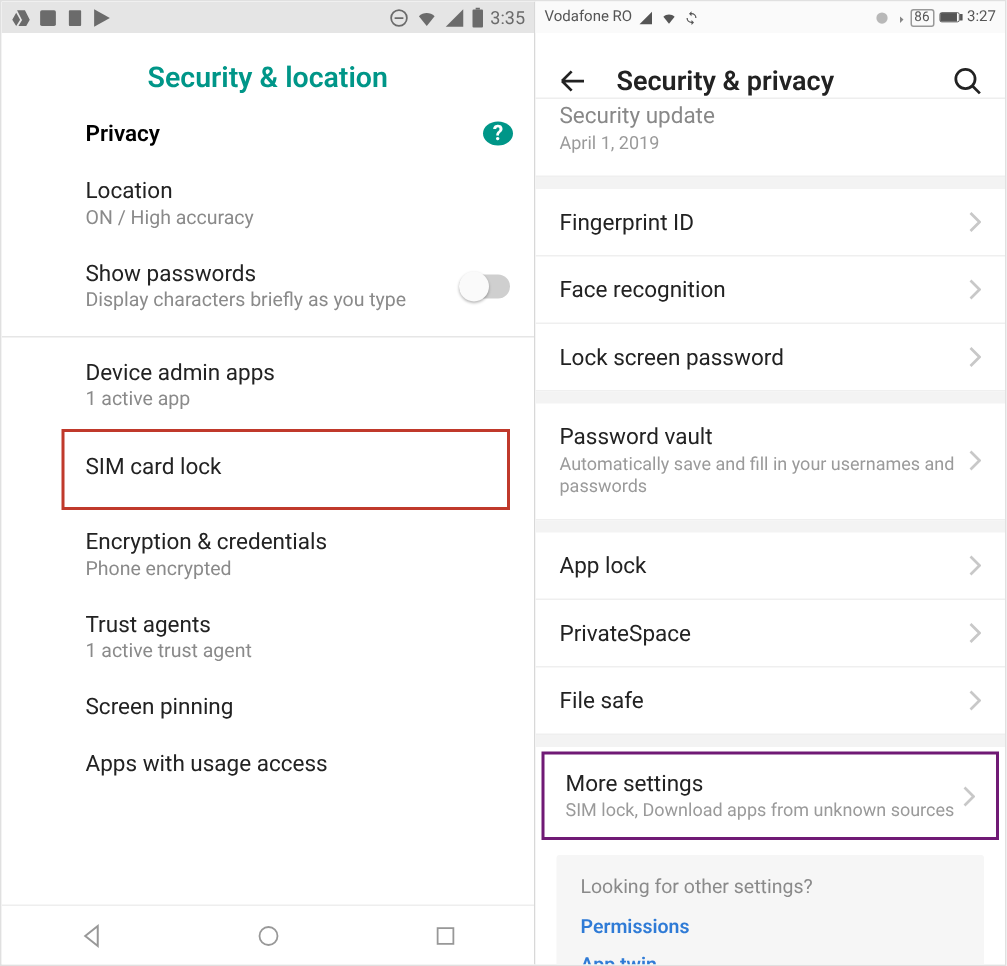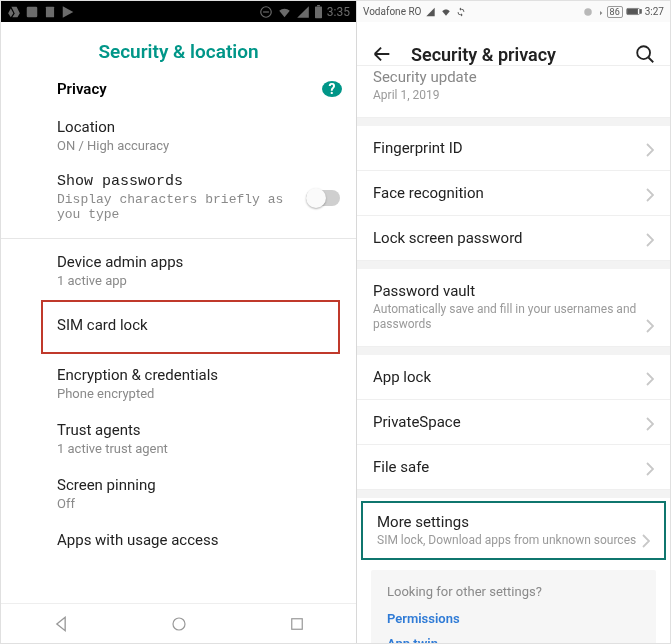--- a/index.html
+++ b/index.html
@@ -27,21 +27,21 @@
     display:flex;
     align-items:center;
     font-size: 12px;
     height: 21px;
     padding: 0 6px;
     color:#6b6b6b;
   }
   .statusbar .s-left, .statusbar .s-right { display:flex; align-items:center; gap:4px;}
   .statusbar .spacer { flex:1; }
   .statusbar svg { display:block; }
-  .phone.left .statusbar { background:#000000; }
+  .phone.left .statusbar { background:#e5e5e5; }
   .phone.right .statusbar { background:#fafafa; color:#555; font-size:10px; }
 
   
   .headerbar {
     display:flex;
     align-items:center;
     height: 44px;
     padding: 0 14px;
     gap: 18px;
   }
@@ -67,21 +67,21 @@
   }
   .l-item {
     padding: 10px 16px 10px 56px;
   }
   .l-item .t1 { font-size:15px; color:#222; }
   .l-item .t2 { font-size:13px; color:#8a8a8a; margin-top:2px; }
   .l-switch {
     display:flex; align-items:center;
     padding: 10px 16px 12px 56px;
   }
-  .l-switch .txt { flex:1;font-family:Liberation Mono, monospace; }
+  .l-switch .txt { flex:1; }
   .l-switch .t1 { font-size:15px; color:#222; }
   .l-switch .t2 { font-size:13px; color:#8a8a8a; margin-top:2px;}
   .toggle {
     width:34px; height:16px; border-radius:10px;
     background:#cfcfcf; position:relative;
   }
   .toggle::after{
     content:""; position:absolute; left:0; top:-2px;
     width:20px;height:20px;border-radius:50%;
     background:#fafafa; box-shadow:0 1px 2px rgba(0,0,0,.3);
@@ -96,32 +96,32 @@
 
   
   .navbar {
     height:40px; display:flex; justify-content:space-around; align-items:center;
     border-top:1px solid #eee;
   }
   .navbar svg{opacity:.6;}
 
   
   .r-item {
-    display:flex; align-items:flex-end;
+    display:flex; align-items:center;
     padding: 13px 16px;
     border-bottom:1px solid #efefef;
   }
   .r-item .rtxt { flex:1; }
   .r-item .t1 { font-size:15px; color:#222; }
   .r-item .t2 { font-size:12px; color:#9a9a9a; margin-top:2px; line-height:1.3;}
   .r-item.cut .t1{ color:#888;}
   .chev { color:#c8c8c8; }
   .r-gap { height:8px; background:#f3f3f3; }
   .highlight-right {
-    border:2px solid #0f766e;
+    border:2px solid #701a75;
     margin: 3px 4px;
   }
   .highlight-right .r-item{ border-bottom:none; padding:10px 14px;}
   .footer-card{
     margin:10px 14px; padding:14px 16px 10px;
     background:#f6f6f6; border-radius:2px;
   }
   .footer-card .q{ font-size:13px;color:#8a8a8a; margin-bottom:12px;}
   .footer-card .link{ font-size:13px; font-weight:600; color:#2f7bd6; margin:10px 0; }
 
@@ -206,21 +206,20 @@
       <div class="t2">Phone encrypted</div>
     </div>
 
     <div class="l-item">
       <div class="t1">Trust agents</div>
       <div class="t2">1 active trust agent</div>
     </div>
 
     <div class="l-item">
       <div class="t1">Screen pinning</div>
-      <div class="t2">Off</div>
     </div>
 
     <div class="l-item" style="padding-bottom:2px;">
       <div class="t1">Apps with usage access</div>
     </div>
   </div>
 
   <div class="navbar">
     <svg width="20" height="20" viewBox="0 0 24 24" fill="none" stroke="#555" stroke-width="1.6">
         <path d="M17 4L7 12l10 8z" fill="none"></path>

